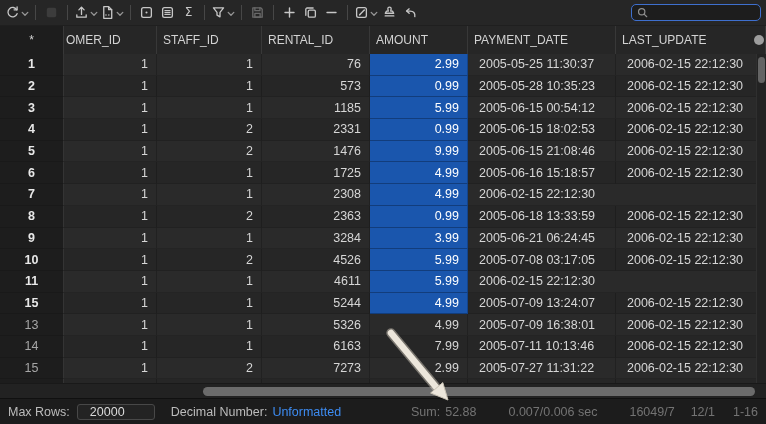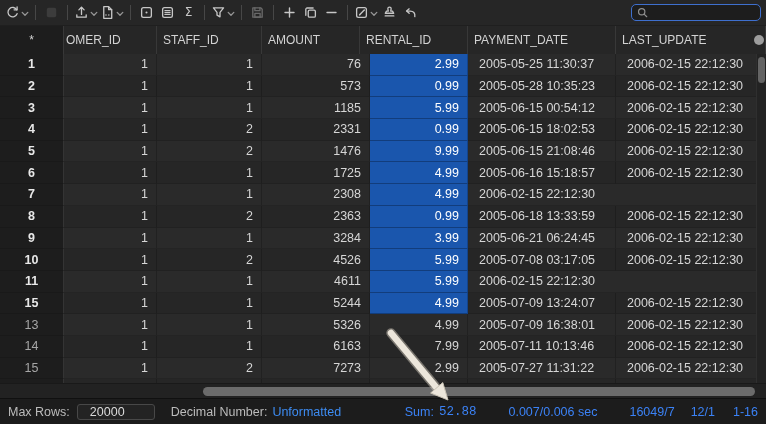--- a/index.html
+++ b/index.html
@@ -49,23 +49,23 @@
   .vthumb{position:absolute;left:1px;top:3px;width:7px;height:26px;border-radius:3.5px;background:#646464;}
   .colopt{position:absolute;right:2px;top:9px;width:10px;height:10px;border-radius:50%;background:#9d9d9d;}
 
   
   .status{position:absolute;left:0;top:398px;right:0;height:26px;background:#1c1c1c;border-top:1px solid #101010;
           display:flex;align-items:center;padding:0 8px;font-size:12.5px;color:#bcbcbc;box-sizing:border-box;white-space:nowrap;}
   .maxrows-input{width:62px;height:14px;background:#232323;border:1px solid #484848;border-radius:3px;
                  color:#dadada;font-size:12.5px;padding:0 2px 0 12px;margin:0 16px 0 7px;
                  font-family:"Liberation Sans","DejaVu Sans",sans-serif;outline:none;}
   .link{color:#3d8cf2;margin-left:5px;cursor:default;}
-  .right-stats{margin-left:auto;display:flex;align-items:center;color:#3b82f6;}
+  .right-stats{margin-left:auto;display:flex;align-items:center;color:#737373;}
   .right-stats .st{margin-left:32px;}
-  .sumv{margin-left:5px;font-family:Liberation Mono, monospace;}
+  .sumv{margin-left:5px;}
 
   
   .arrow{position:absolute;left:0;top:0;pointer-events:none;z-index:40;}
 </style>
 </head>
 <body>
 
 <div class="app">
 
   <div class="toolbar">
@@ -231,22 +231,22 @@
       </span>
       <input value="" style="">
     </div>
   </div>
 
   <div class="grid">
     <div class="ghead" id="ghead">
         <div class="hcell w0 first">*</div>
         <div class="hcell w1 clip">OMER_ID</div>
         <div class="hcell w2">STAFF_ID</div>
+        <div class="hcell w3">RENTAL_ID</div>
         <div class="hcell w4">AMOUNT</div>
-        <div class="hcell w3">RENTAL_ID</div>
         <div class="hcell w5">PAYMENT_DATE</div>
         <div class="hcell w6">LAST_UPDATE</div>
       </div>
     <div class="gbody" id="gbody">
         <div class="trow odd sel">
           <div class="cell w0 rownum">1</div>
           <div class="cell w1 num">1</div>
           <div class="cell w2 num">1</div>
           <div class="cell w3 num">76</div>
           <div class="cell w4 num amt-sel">2.99</div>

